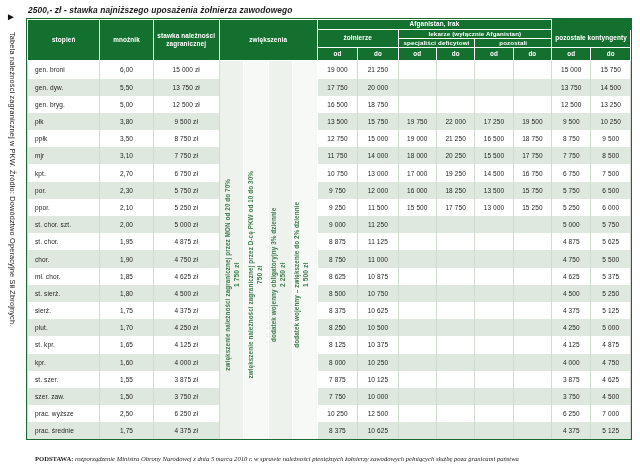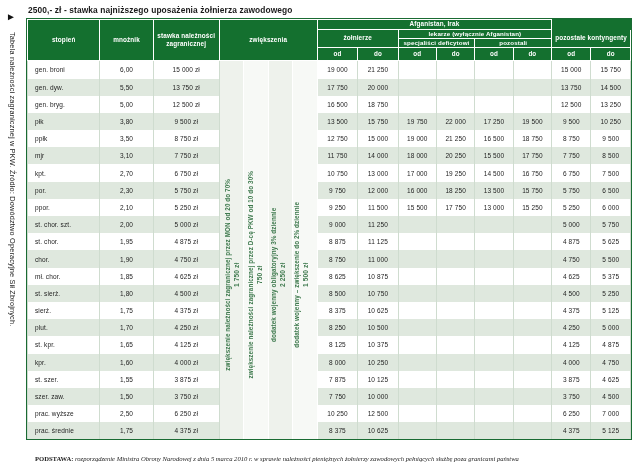--- a/index.html
+++ b/index.html
@@ -59,20 +59,21 @@
   
   .title {
     position: absolute;
     left: 28px;
     top: 5px;
     font-size: 8.4px;
     font-weight: bold;
     color: #1b1b1b;
     letter-spacing: 0.1px;
     white-space: nowrap;
+    font-style: italic;
   }
 
   
   .tbl-wrap {
     position: absolute;
     left: 26px;
     top: 18px;
     width: 606px;
     border: 1px solid #1a6b33;
     box-sizing: border-box;

